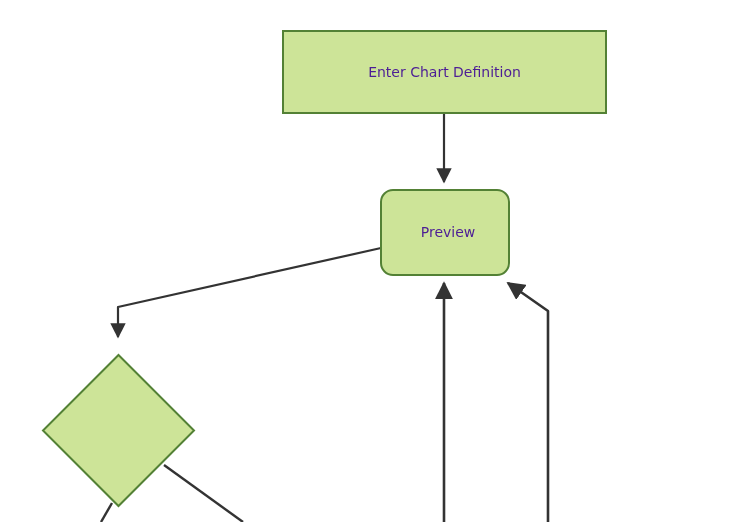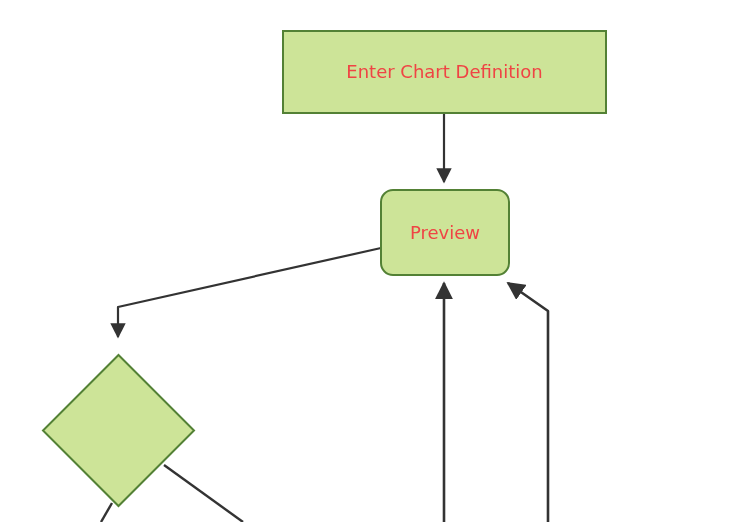--- a/index.html
+++ b/index.html
@@ -25,39 +25,40 @@
     left: 0;
     width: 740px;
     height: 522px;
     display: block;
   }
   .node-label {
     position: absolute;
     display: flex;
     align-items: center;
     justify-content: center;
-    color: #ef4444;
+    color: #4c1d95;
     font-family: "DejaVu Sans", sans-serif;
-    font-size: 18px;
+    font-size: 14px;
     line-height: 1.2;
     white-space: nowrap;
     pointer-events: none;
     text-align: center;
   }
   #label-enter-chart-definition {
     left: 283px;
     top: 31px;
     width: 323px;
     height: 82px;
   }
   #label-preview {
-    left: 381px;
+    left: 368px;
     top: 190px;
     width: 128px;
     height: 85px;
+    padding-left: 16px;
   }
   #label-decide {
     left: 43px;
     top: 355px;
     width: 151px;
     height: 151px;
   }
 </style>
 </head>
 <body>

